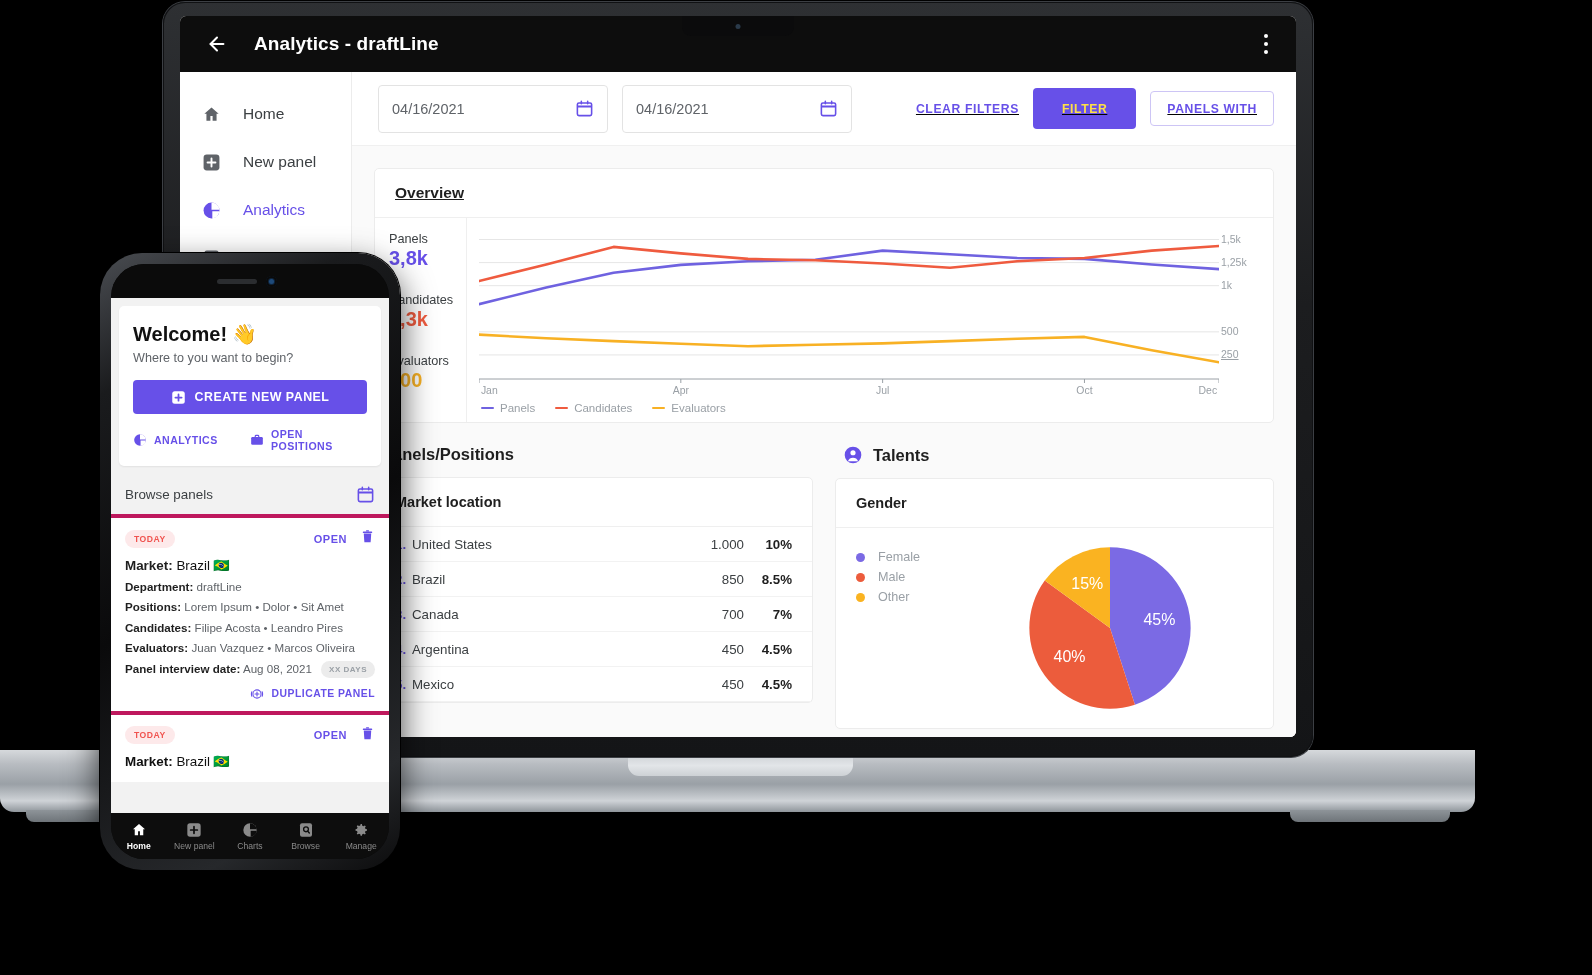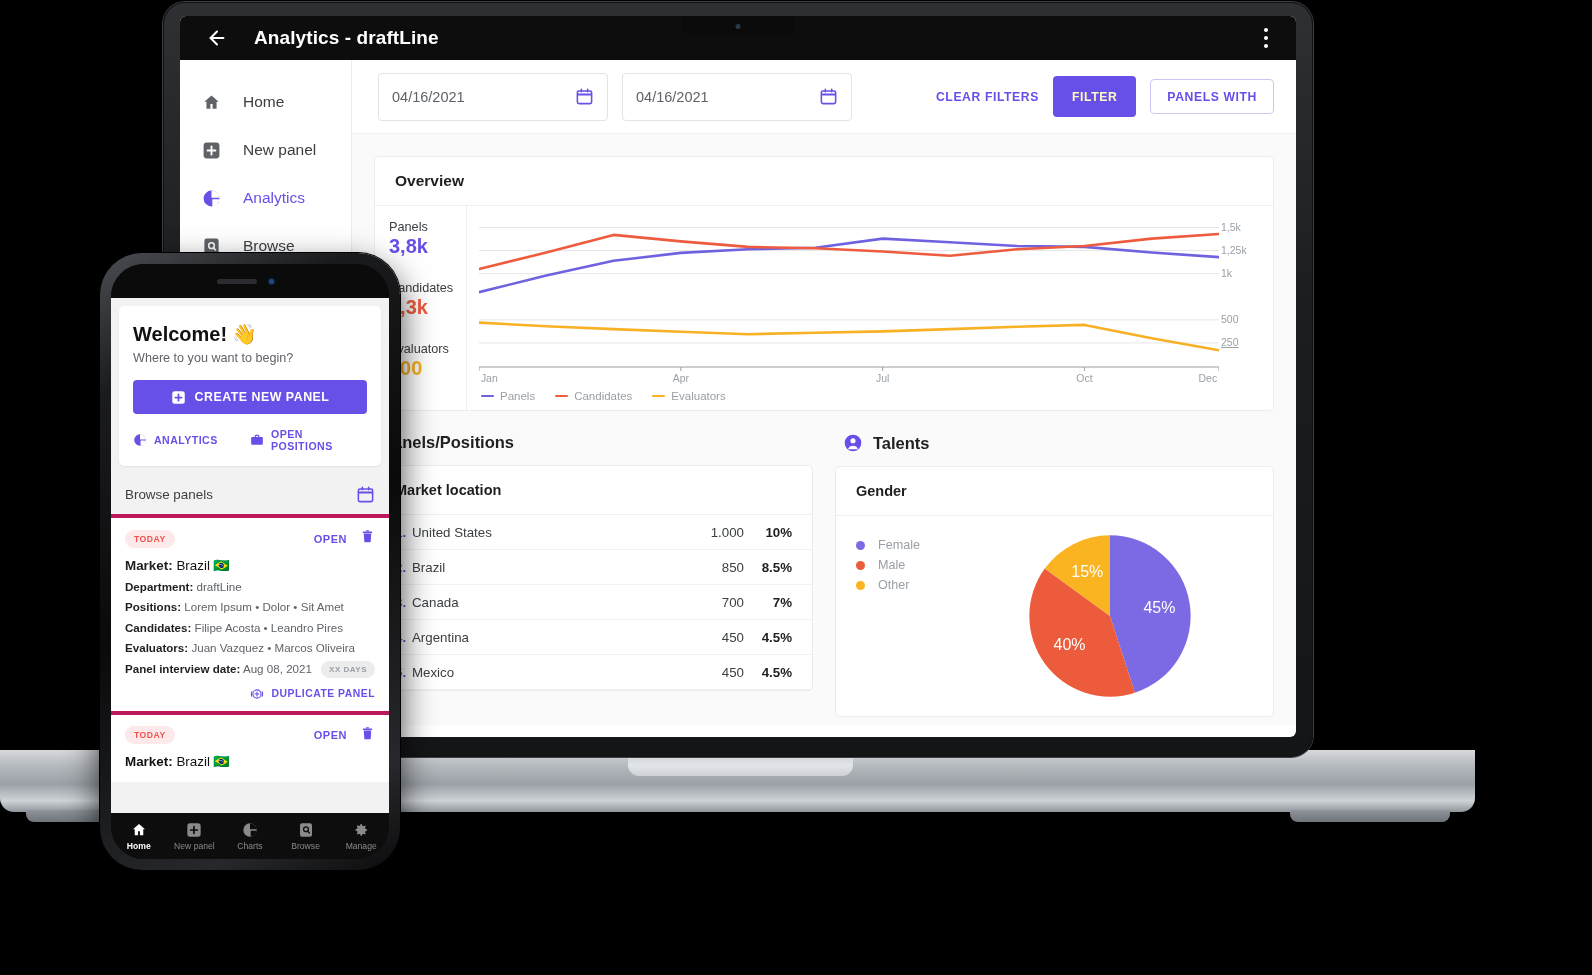--- a/index.html
+++ b/index.html
@@ -44,21 +44,21 @@
     border-bottom-left-radius:11px; border-bottom-right-radius:11px;
   }
   .base-foot{
     position:absolute; top:60px; width:160px; height:12px;
     background: linear-gradient(180deg,#8e9499 0%, #6e7479 100%);
     border-bottom-left-radius:8px; border-bottom-right-radius:8px;
   }
 
   
   .app-head{
-    height:44px; background:#0d0d0d; color:#fff;
+    height:56px; background:#0d0d0d; color:#fff;
     display:flex; align-items:center; padding:0 22px; position:relative; z-index:3;
   }
   .back-arrow{ width:30px;height:30px; display:flex;align-items:center;justify-content:center; cursor:pointer;}
   .app-title{ font-size:19px; font-weight:700; margin-left:22px; letter-spacing:.1px;}
   .kebab{ margin-left:auto; display:flex; flex-direction:column; gap:4px; cursor:pointer; padding:6px;}
   .kebab i{ width:4px;height:4px;border-radius:50%;background:#fff;display:block;}
 
   .app-body{ display:flex; height:calc(100% - 56px); background:#fafafa;}
 
   
@@ -72,35 +72,35 @@
   .filterbar{
     background:#fff; height:74px; display:flex; align-items:center; padding:0 22px 0 6px; gap:14px;
     border-bottom:1px solid #f0f0f0;
   }
   .datefield{
     width:230px; height:48px; border:1px solid #e3e3e3; border-radius:4px; background:#fff;
     display:flex; align-items:center; padding:0 13px; justify-content:space-between;
   }
   .datefield span{ font-size:14.5px; color:#5f6368;}
   .cal-ico{ width:19px;height:19px;}
-  .filter-actions{ margin-left:auto; display:flex; align-items:center; gap:14px;}
+  .filter-actions{ margin-left:auto; display:flex; align-items:center; gap:14px;text-decoration:underline;}
   .btn-text{ color:#6750e8; font-size:12.2px; font-weight:700; letter-spacing:.6px; cursor:pointer; background:none;border:none; font-family:inherit;}
   .btn-solid{
-    background:#6750e8; color:#fef9c3; border:none; border-radius:4px; height:41px; padding:0 19px;
+    background:#6750e8; color:#fde047; border:none; border-radius:4px; height:41px; padding:0 29px;
     font-size:12.2px; font-weight:700; letter-spacing:.6px; cursor:pointer; font-family:inherit;
   }
   .btn-outline{
     background:#fff; color:#6750e8; border:1px solid #cdc5f5; border-radius:4px; height:35px; padding:0 16px;
     font-size:12.2px; font-weight:700; letter-spacing:.6px; cursor:pointer; font-family:inherit;
   }
 
   .scrollarea{ flex:1; padding:22px 22px 0 22px; overflow:hidden;}
 
   .card{ background:#fff; border:1px solid #ececec; border-radius:5px; }
-  .card-head{ padding:15px 20px; font-size:15.5px; font-weight:700; color:#1f1f1f; border-bottom:1px solid #efefef;}
+  .card-head{ padding:15px 20px; font-size:15.5px; font-weight:700; color:#1f1f1f; border-bottom:1px solid #efefef;text-decoration:underline;}
 
   
   .ov-body{ display:flex; padding:0; height:204px;}
   .ov-stats{ width:92px; flex:0 0 92px; padding:14px 0 0 14px; border-right:1px solid #efefef;}
   .stat{ margin-bottom:22px;}
   .stat-l{ font-size:12.7px; color:#3c4043; }
   .stat-v{ font-size:20px; font-weight:700; line-height:1.25;}
   .ov-chart{ flex:1; position:relative; padding:10px 54px 0 12px;}
   .lg-row{ position:absolute; left:14px; bottom:8px; display:flex; gap:20px; align-items:center;}
   .lg{ display:flex; align-items:center; gap:6px; font-size:11.5px; color:#9aa0a6;}

